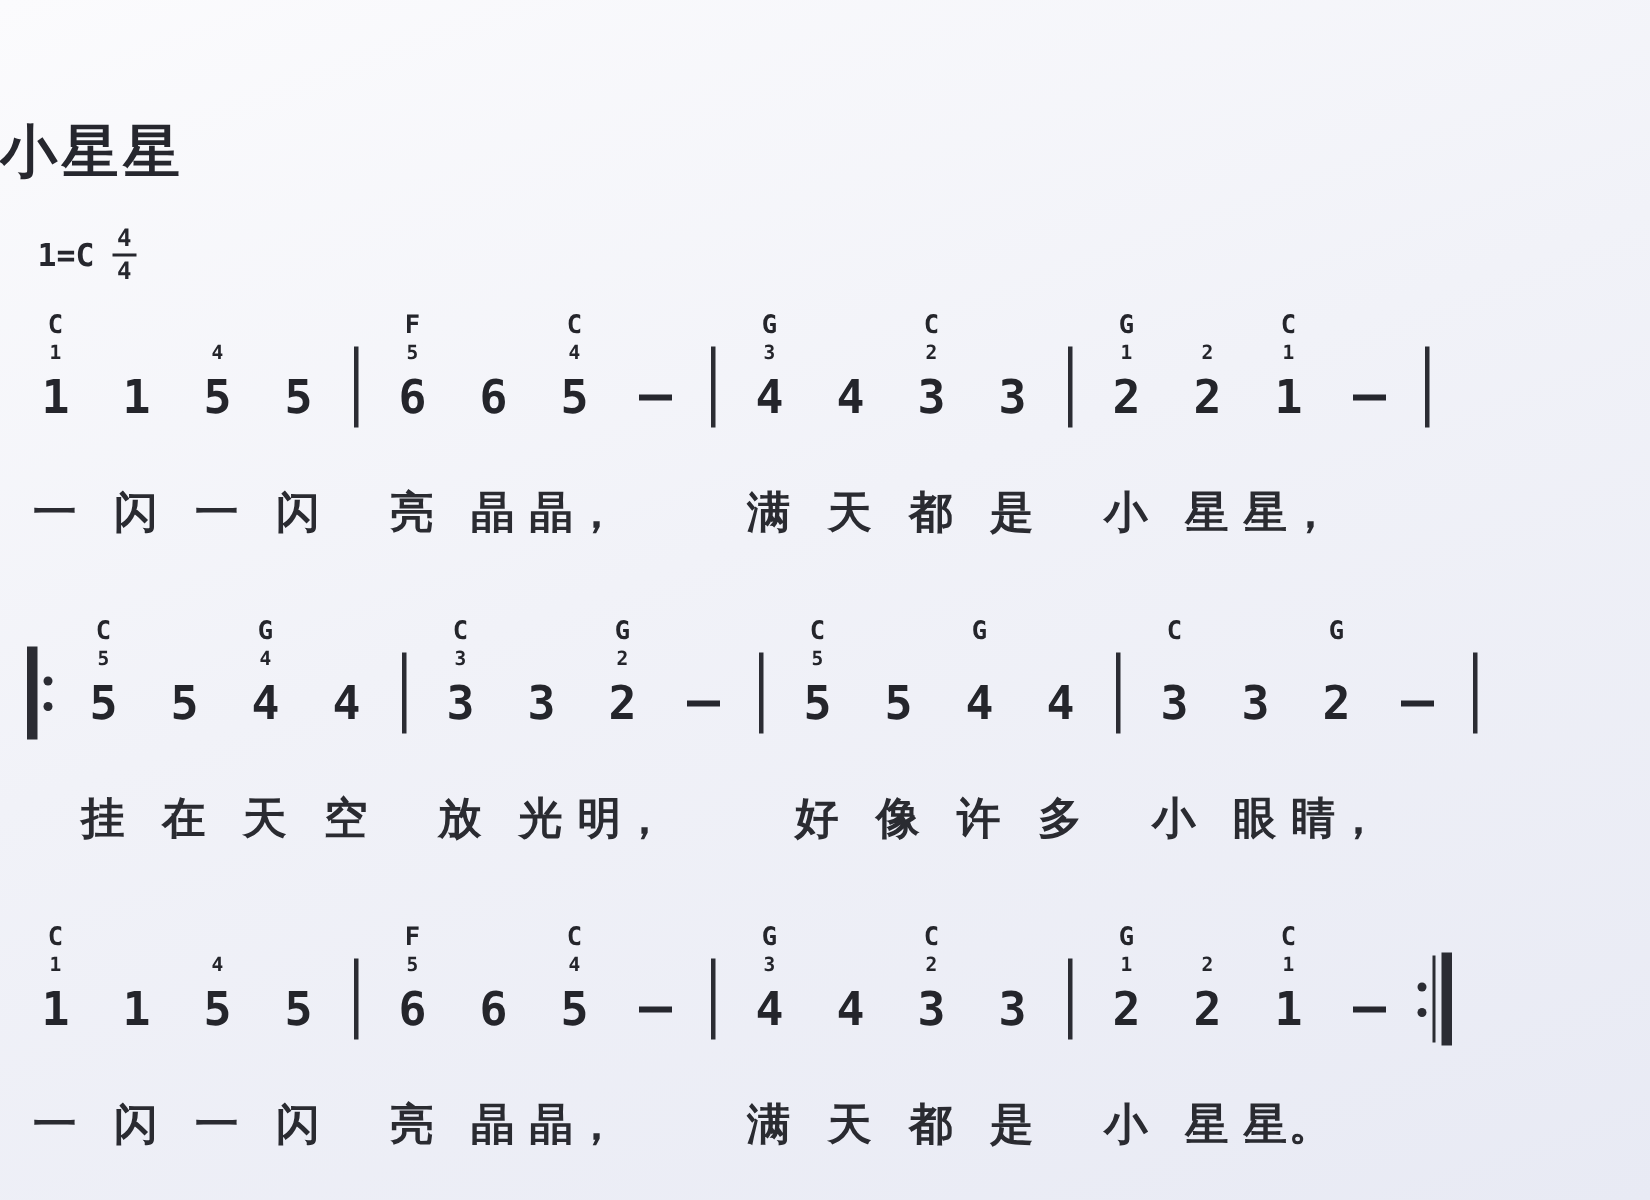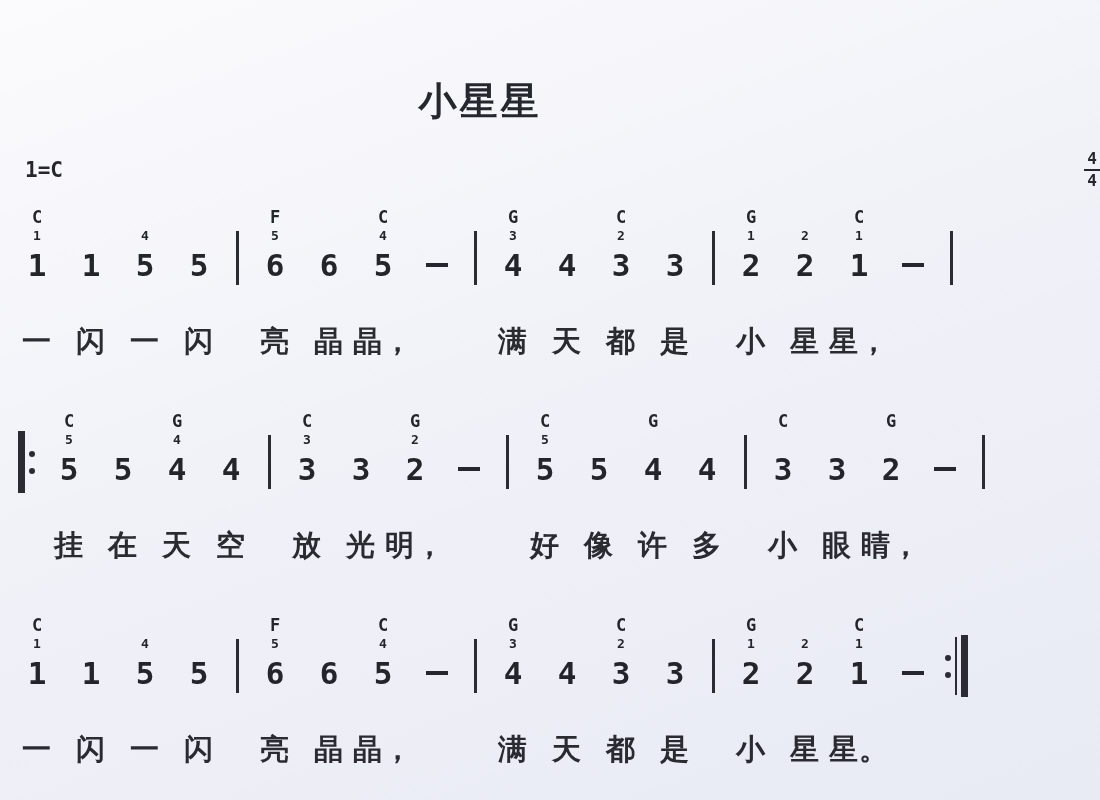--- a/index.html
+++ b/index.html
@@ -13,35 +13,34 @@
   .page {
     position: relative;
     width: 1100px;
     height: 800px;
     background: linear-gradient(160deg, #fbfbfd 0%, #f1f2f8 45%, #e8eaf4 100%);
     color: #24252b;
   }
   .title {
     width: 960px;
     padding-top: 76px;
-    text-align: center;
+    text-align: left;
     font-size: 38px;
     font-weight: bold;
     letter-spacing: 3px;
     color: #26272e;
   }
   .keysig {
     display: flex;
     align-items: center;
     gap: 12px;
     margin: 24px 0 0 25px;
     font-family: "DejaVu Sans Mono", monospace;
     font-weight: bold;
     color: #26272e;
-    justify-content: space-between;
   }
   .keysig .keytext { font-size: 21px; }
   .frac {
     display: inline-flex;
     flex-direction: column;
     align-items: center;
     font-size: 16px;
     line-height: 1;
   }
   .frac .num {

